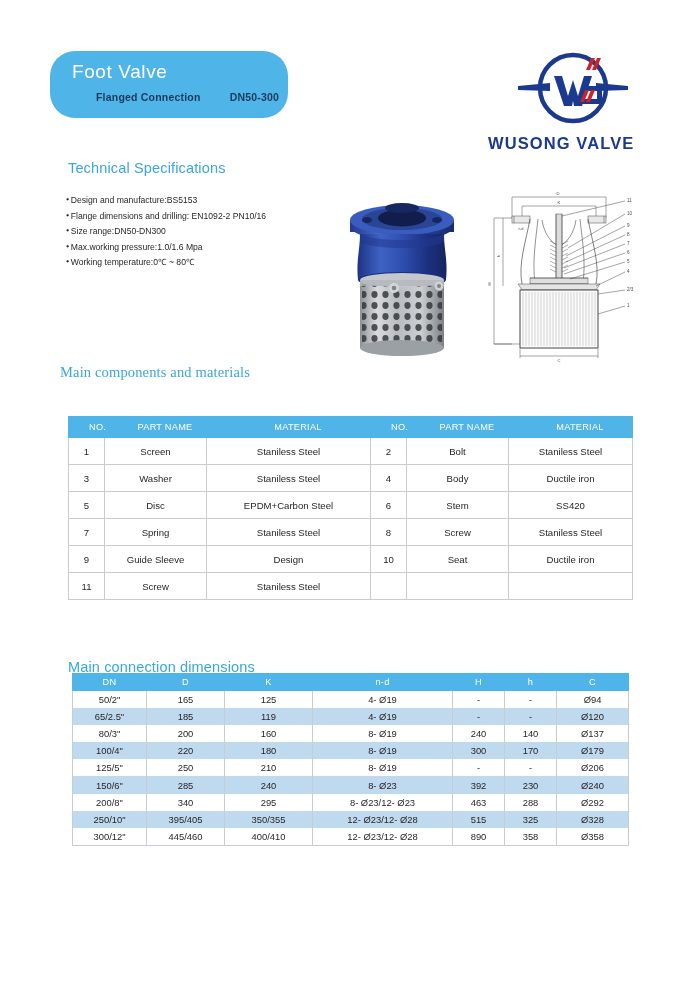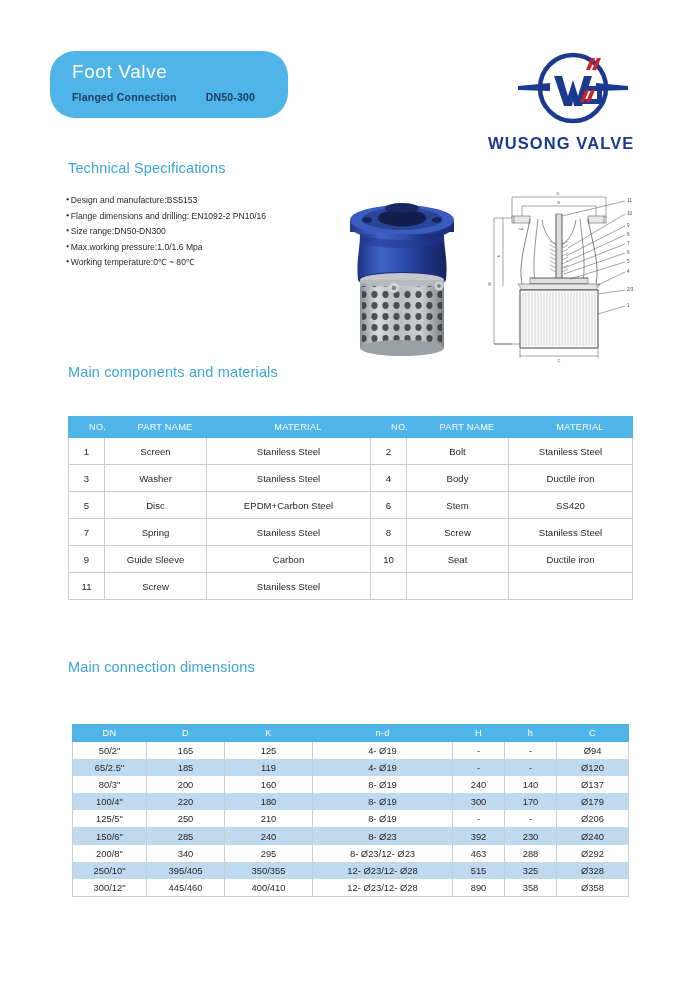--- a/index.html
+++ b/index.html
@@ -31,20 +31,21 @@
     font-weight: 400;
     letter-spacing: 0.6px;
     line-height: 24px;
   }
   .title-banner .sub-row {
     margin-top: 7px;
     font-size: 10.5px;
     color: #1b3a5c;
     font-weight: 600;
     letter-spacing: 0.2px;
+    margin-left: 24px;
   }
   .title-banner .sub-row .sub-size { margin-left: 26px; }
 
   
   .logo-block {
     position: absolute;
     left: 488px;
     top: 44px;
     width: 170px;
   }
@@ -59,21 +60,21 @@
 
   
   .section-heading {
     position: absolute;
     font-size: 14.5px;
     color: #3aa6dd;
     font-weight: 400;
     letter-spacing: 0.15px;
   }
   #heading-tech { left: 68px; top: 160px; }
-  #heading-components { left: 68px; top: 364px; }
+  #heading-components { left: 60px; top: 364px; font-family: Liberation Serif, serif; }
   #heading-dimensions { left: 68px; top: 659px; }
 
   
   .spec-list {
     position: absolute;
     left: 66px;
     top: 192px;
     width: 300px;
     list-style: none;
     margin: 0;
@@ -144,21 +145,21 @@
     font-size: 9.6px;
     height: 27px;
     color: #231f20;
     background: #ffffff;
   }
   #components-table td.empty { border-color: #c9cdd1; }
 
   
   #dimensions-table {
     left: 72px;
-    top: 724px;
+    top: 673px;
     width: 556px;
     border-radius: 31px;
   }
   #dimensions-table th {
     background: #4fb4e8;
     color: #ffffff;
     font-size: 9.2px;
     height: 17px;
     letter-spacing: 0.3px;
     border-color: #4fb4e8;
@@ -428,21 +429,21 @@
         <td>7</td>
         <td>Spring</td>
         <td>Staniless Steel</td>
         <td>8</td>
         <td>Screw</td>
         <td>Staniless Steel</td>
       </tr>
       <tr>
         <td>9</td>
         <td>Guide Sleeve</td>
-        <td>Carbon</td>
+        <td>Design</td>
         <td>10</td>
         <td>Seat</td>
         <td>Ductile iron</td>
       </tr>
       <tr>
         <td>11</td>
         <td>Screw</td>
         <td>Staniless Steel</td>
         <td class="empty"></td>
         <td class="empty"></td>

